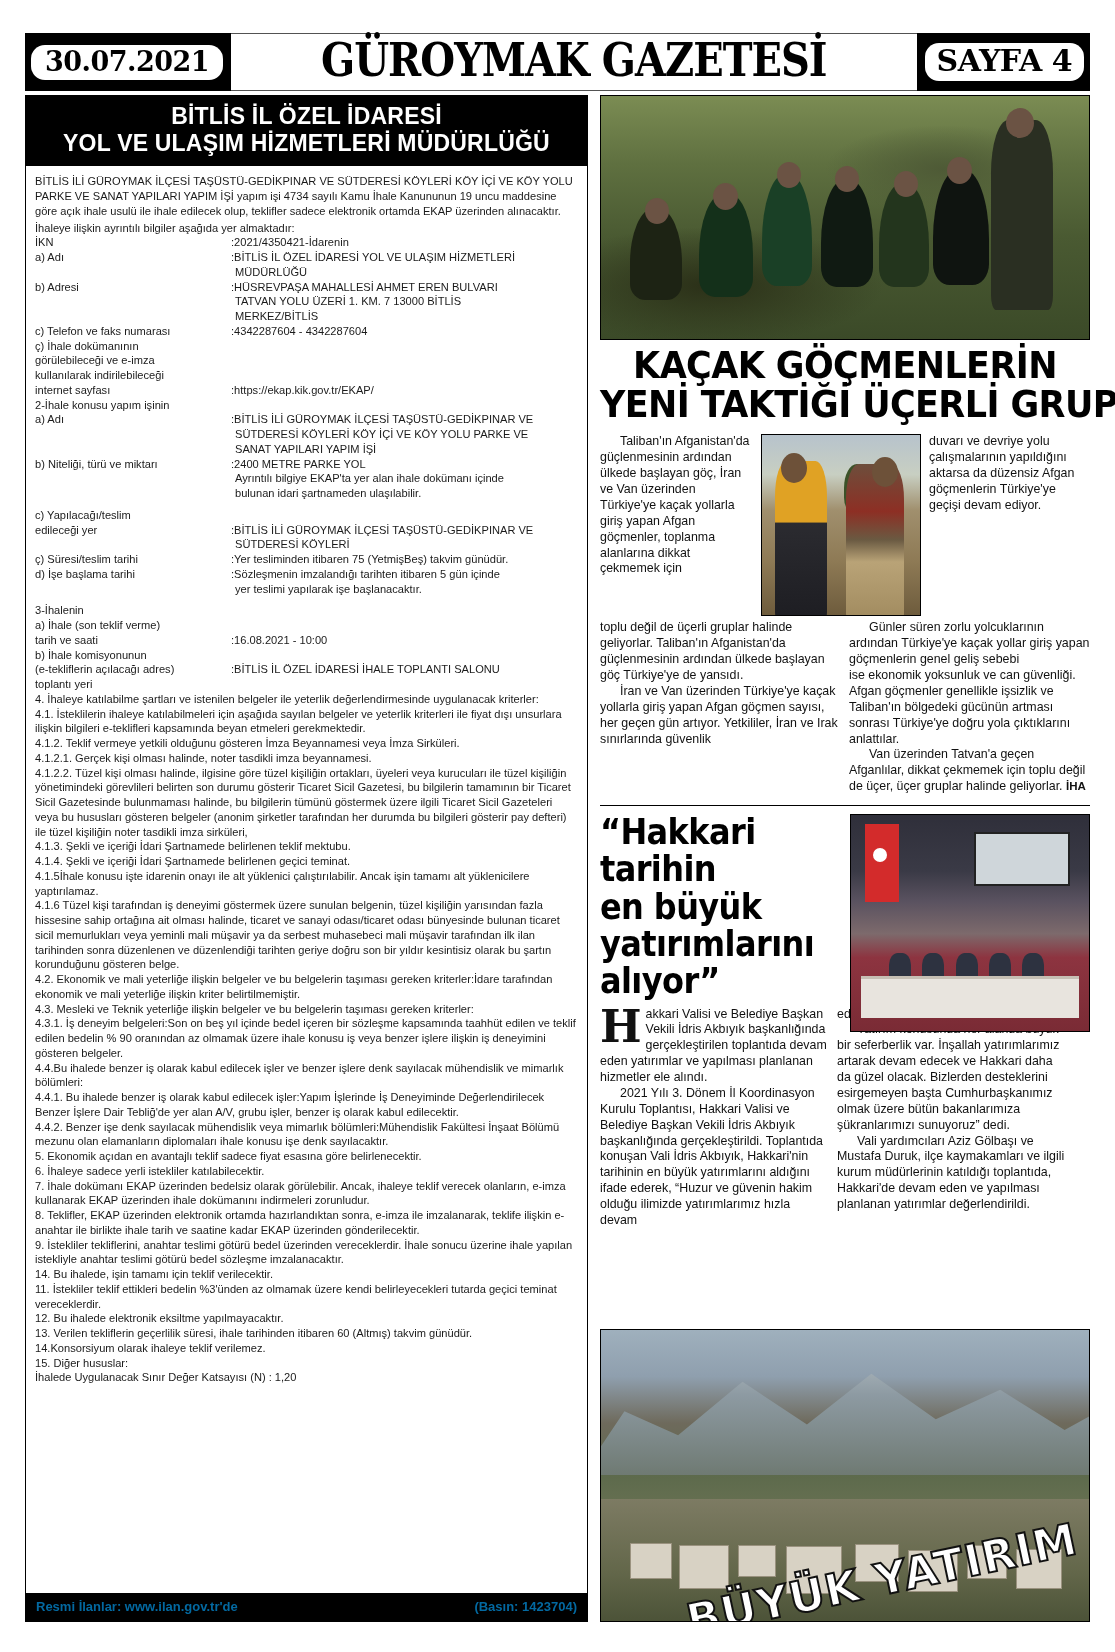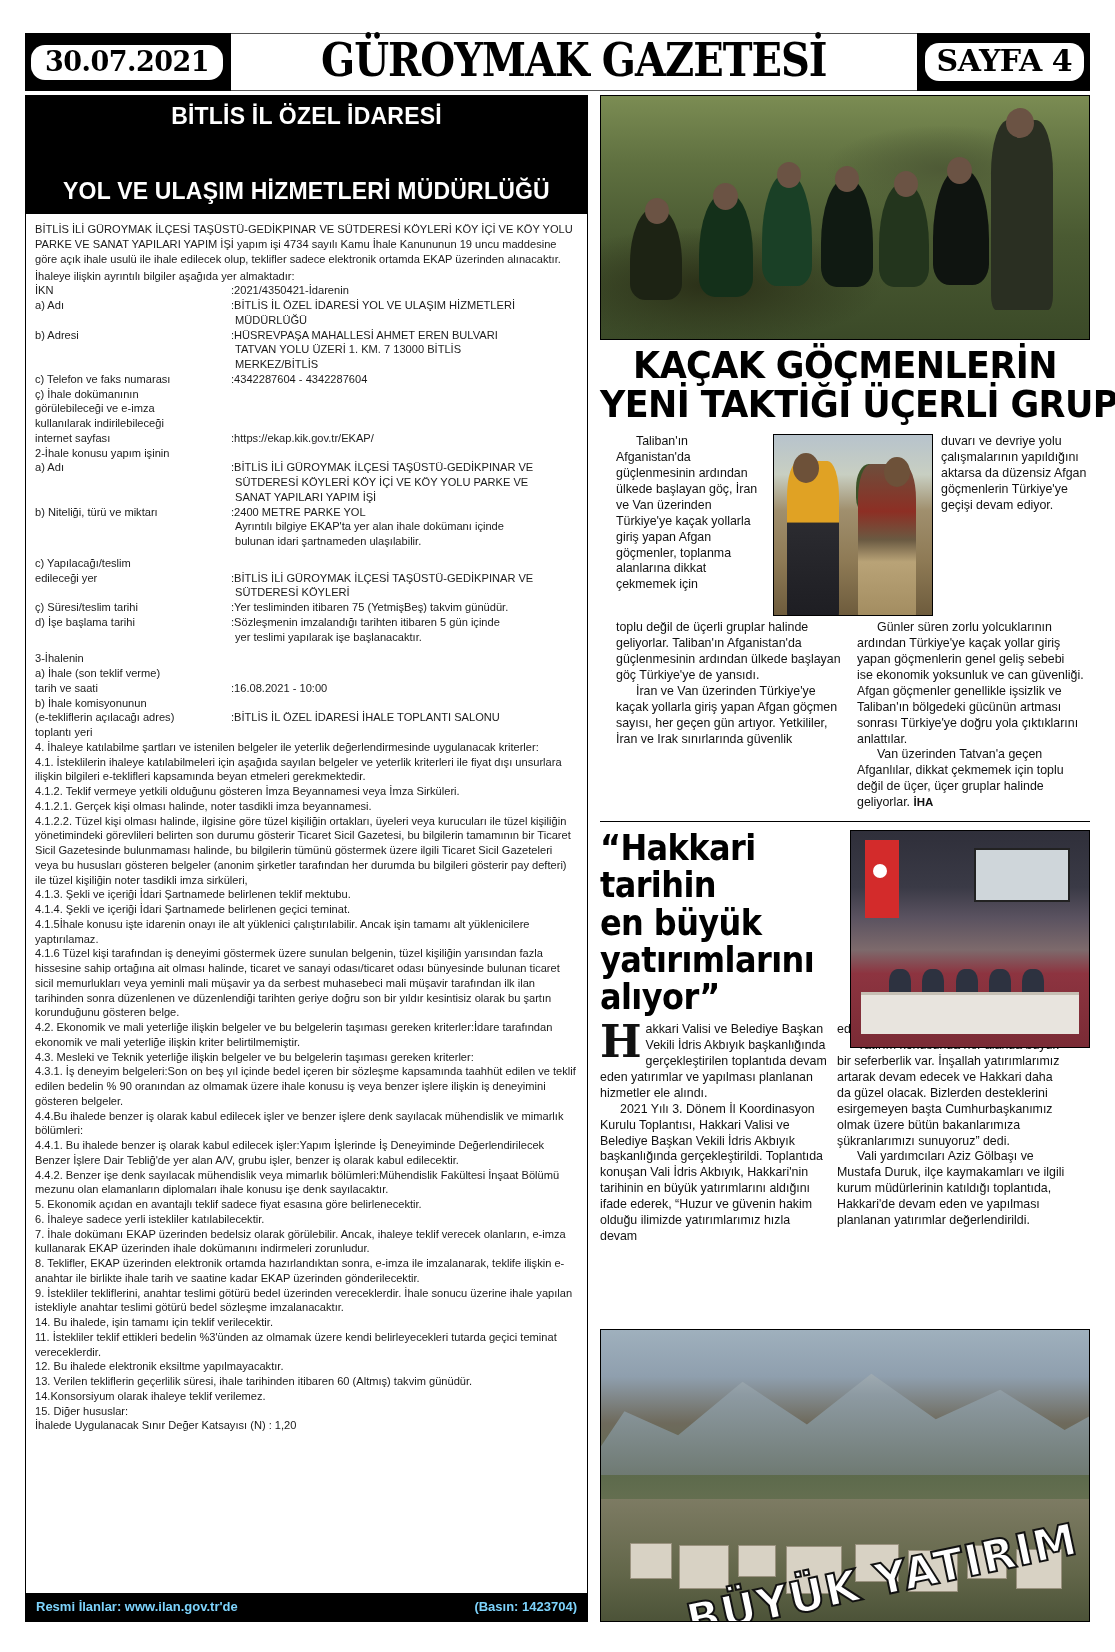--- a/index.html
+++ b/index.html
@@ -79,21 +79,21 @@
     background: #000;
     color: #fff;
     text-align: center;
     padding: 7px 4px 9px 4px;
     font-weight: bold;
     font-size: 23px;
     line-height: 1.18;
     letter-spacing: 0.2px;
   }
   .ad-header .l1 { display: block; font-size: 23px; }
-  .ad-header .l2 { display: block; font-size: 23px; margin-top: 48px; }
+  .ad-header .l2 { display: block; font-size: 23px; }
   .ad-body {
     padding: 8px 9px 4px 9px;
     font-size: 11.1px;
     line-height: 1.33;
     color: #1a1a1a;
     text-align: left;
   }
   .ad-intro { margin-bottom: 2px; }
   .ad-line { margin: 0; }
   .kv {
@@ -103,21 +103,21 @@
   .kv .k { width: 196px; flex: 0 0 196px; padding-right: 4px; }
   .kv .v { flex: 1; }
   .kv .v .cont { display: block; padding-left: 4px; }
   .spacer-sm { height: 7px; }
   .ad-para { margin: 0; }
   .ad-footer {
     position: absolute;
     left: 0; bottom: 0;
     width: 100%;
     background: #000;
-    color: #7dd3fc;
+    color: #0369a1;
     font-weight: bold;
     font-size: 13px;
     padding: 6px 10px 7px 10px;
     display: flex;
     justify-content: space-between;
     align-items: center;
   }
 
   
   .right-col {
@@ -170,21 +170,20 @@
   .art-migrants {
     margin-top: 16px;
     position: relative;
     font-size: 12.4px;
     line-height: 1.28;
     color: #111;
   }
   .amig-cols {
     display: flex;
     gap: 8px;
-    margin-left: 16px;
   }
   .amig-col { width: 153px; }
   .amig-mid-img {
     width: 160px; height: 182px;
     border: 1px solid #000;
     flex: 0 0 160px;
     background:
       linear-gradient(180deg, #b7c3cc 0%, #c8cfc2 22%, #a08f6d 42%, #8e7a55 70%, #6e5c3d 100%);
     position: relative;
     overflow: hidden;

